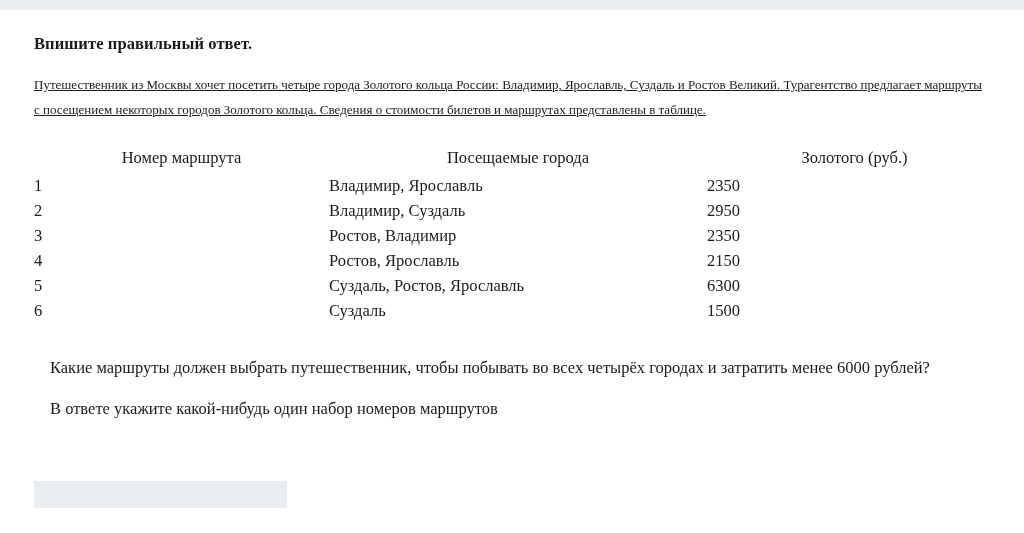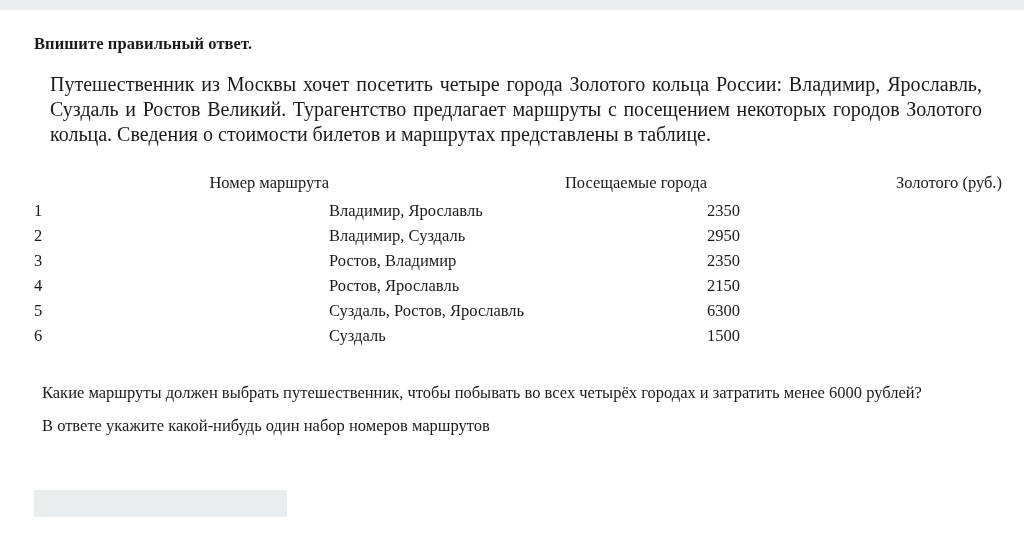--- a/index.html
+++ b/index.html
@@ -24,51 +24,52 @@
     box-sizing: border-box;
     width: 1024px;
   }
   .task-title {
     font-weight: bold;
     font-size: 16.5px;
     margin: 6px 0 18px 0;
     letter-spacing: 0.1px;
   }
   .intro {
-    font-size: 20px;
+    font-size: 13px;
     line-height: 25px;
     text-align: justify;
-    margin: 0 20px 26px 16px;
+    margin: 0 20px 26px 0;
+    text-decoration: underline;
   }
   table.routes {
     border-collapse: collapse;
     width: 100%;
     font-size: 16.5px;
   }
   table.routes th {
-    text-align: right;
+    text-align: center;
     font-weight: normal;
     padding: 0 0 9px 0;
     vertical-align: top;
   }
   table.routes td {
     padding: 0 0 8px 0;
     vertical-align: top;
     line-height: 17px;
   }
   table.routes col.c1 { width: 295px; }
   table.routes col.c2 { width: 378px; }
   table.routes col.c3 { width: auto; }
   .questions {
     margin-top: 28px;
     font-size: 16.5px;
     line-height: 25px;
   }
   .questions div {
-    margin: 8px;
+    margin: 16px;
   }
   .answer-box {
     margin-top: 44px;
     width: 253px;
     height: 27px;
     background: #e9edf0;
     border: none;
     outline: none;
     font-family: "Liberation Serif", serif;
     font-size: 15px;

